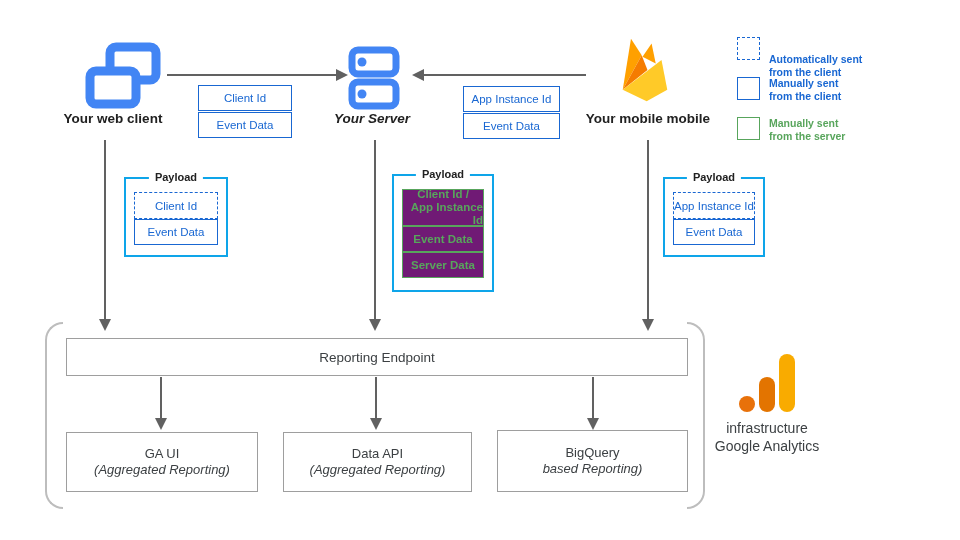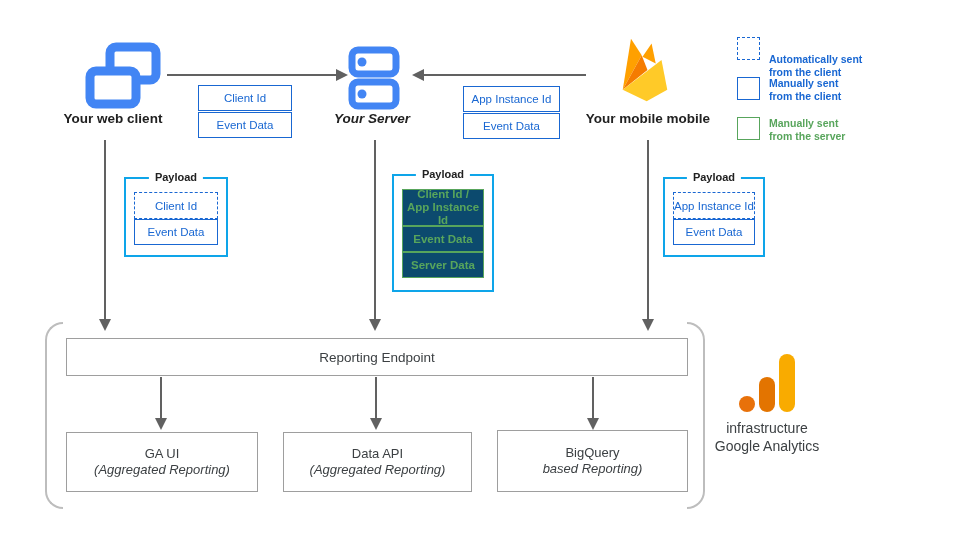--- a/index.html
+++ b/index.html
@@ -4,22 +4,22 @@
 <style>
   html,body{margin:0;padding:0;background:#fff;}
   .canvas{position:relative;width:960px;height:540px;background:#fff;overflow:hidden;
           font-family:"Liberation Sans","DejaVu Sans",sans-serif;color:#3c4043;}
   .abs{position:absolute;}
   .node-label{position:absolute;width:150px;text-align:center;font-size:13.5px;font-weight:600;color:#212121;}
   
   .bluebox{position:absolute;border:1.5px solid #1967d2;background:#fff;color:#1967d2;
            font-size:11.5px;font-weight:400;display:flex;align-items:center;justify-content:center;text-align:center;}
   .dashedbox{border-style:dashed;}
-  .greenbox{border:1.5px solid #58a55c;background:#0c4a6e;color:#58a55c;
-            font-size:11.5px;font-weight:600;display:flex;flex-direction:column;align-items:center;justify-content:center;text-align:center;line-height:13px;}
+  .greenbox{border:1.5px solid #58a55c;background:#701a75;color:#58a55c;
+            font-size:11.5px;font-weight:600;display:flex;flex-direction:column;align-items:center;justify-content:center;text-align:right;line-height:13px;}
   
   .hline{position:absolute;height:2px;background:#616161;}
   .vline{position:absolute;width:2px;background:#616161;}
   .head-right{position:absolute;width:0;height:0;border-top:6px solid transparent;border-bottom:6px solid transparent;border-left:12px solid #616161;}
   .head-left{position:absolute;width:0;height:0;border-top:6px solid transparent;border-bottom:6px solid transparent;border-right:12px solid #616161;}
   .head-down{position:absolute;width:0;height:0;border-left:6px solid transparent;border-right:6px solid transparent;border-top:12px solid #616161;}
   
   .legend-swatch{position:absolute;width:21px;height:21px;background:#fff;}
   .legend-text{position:absolute;width:130px;font-size:10.5px;font-weight:600;line-height:13px;}
   .legend-text span{display:block;}

